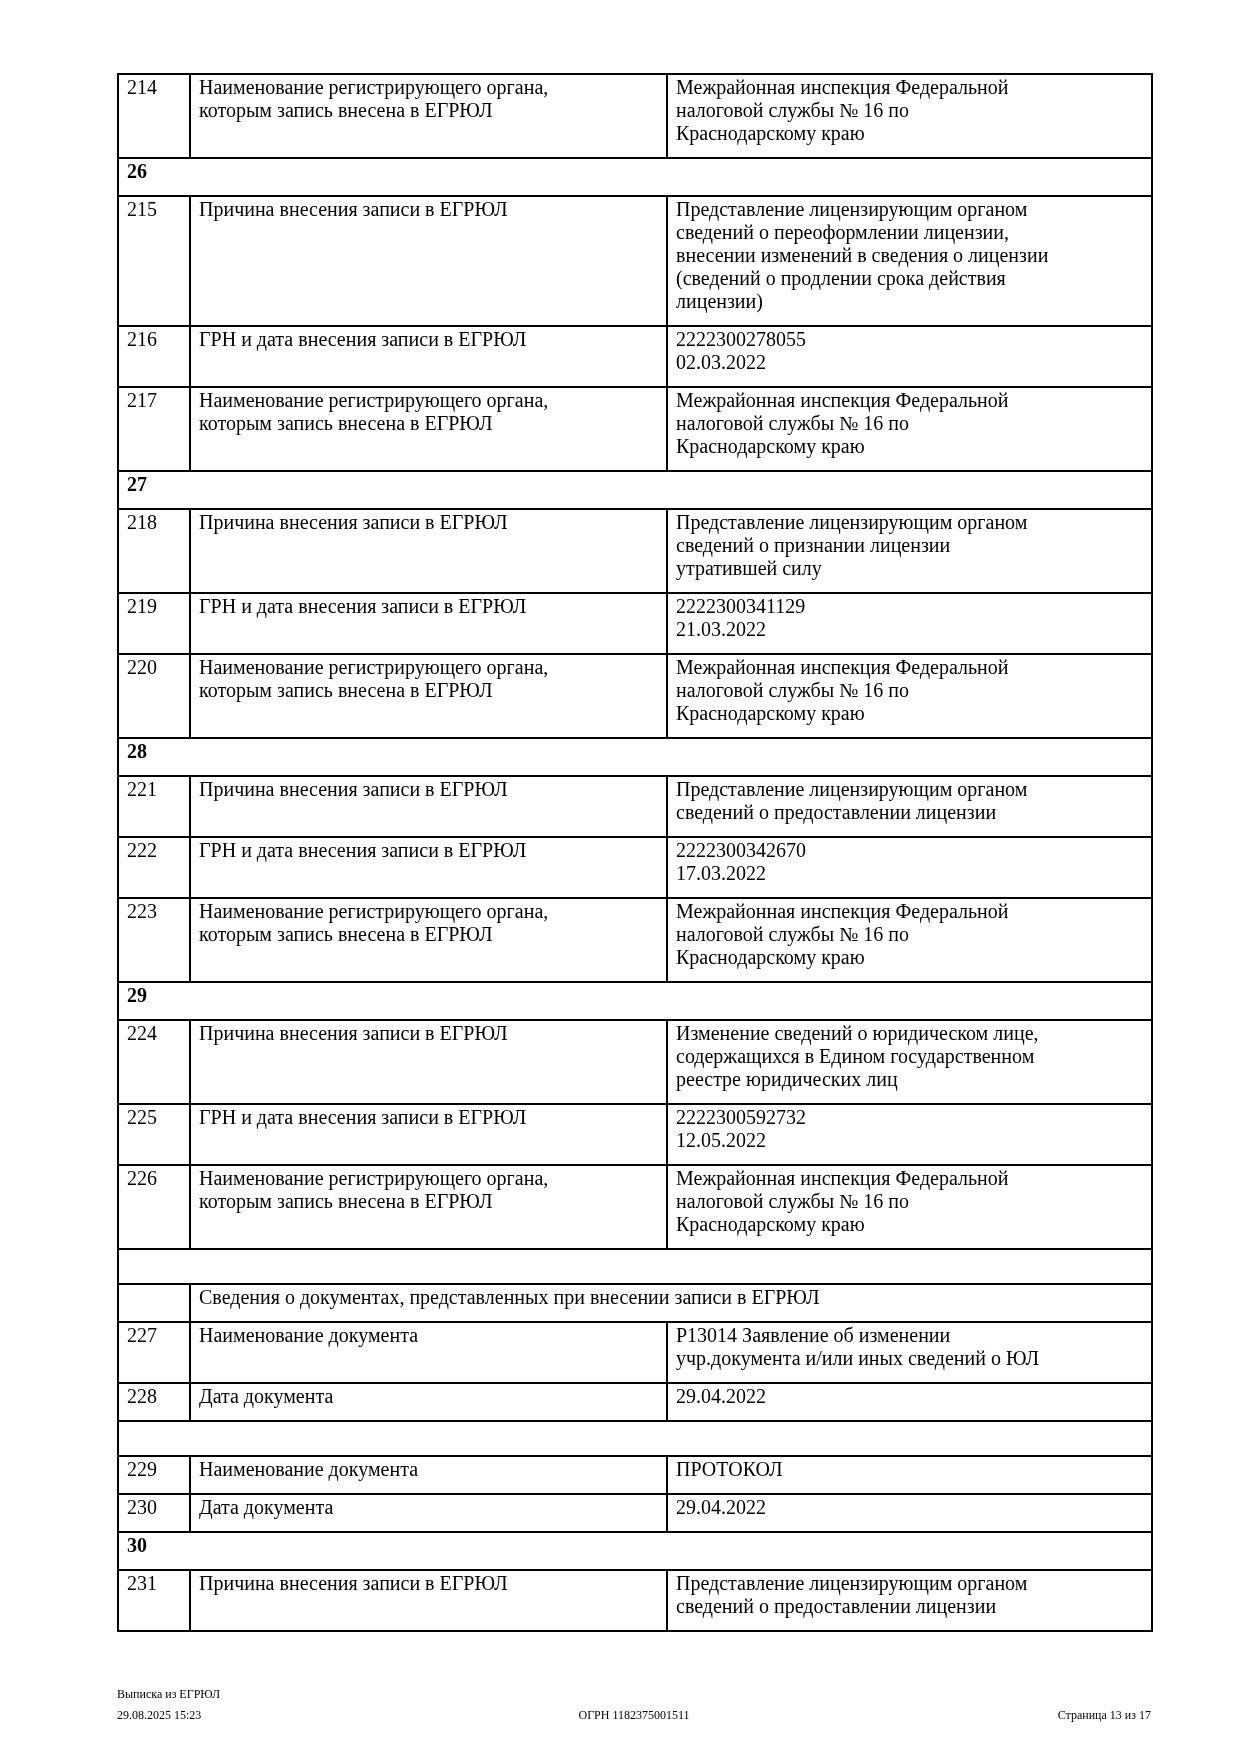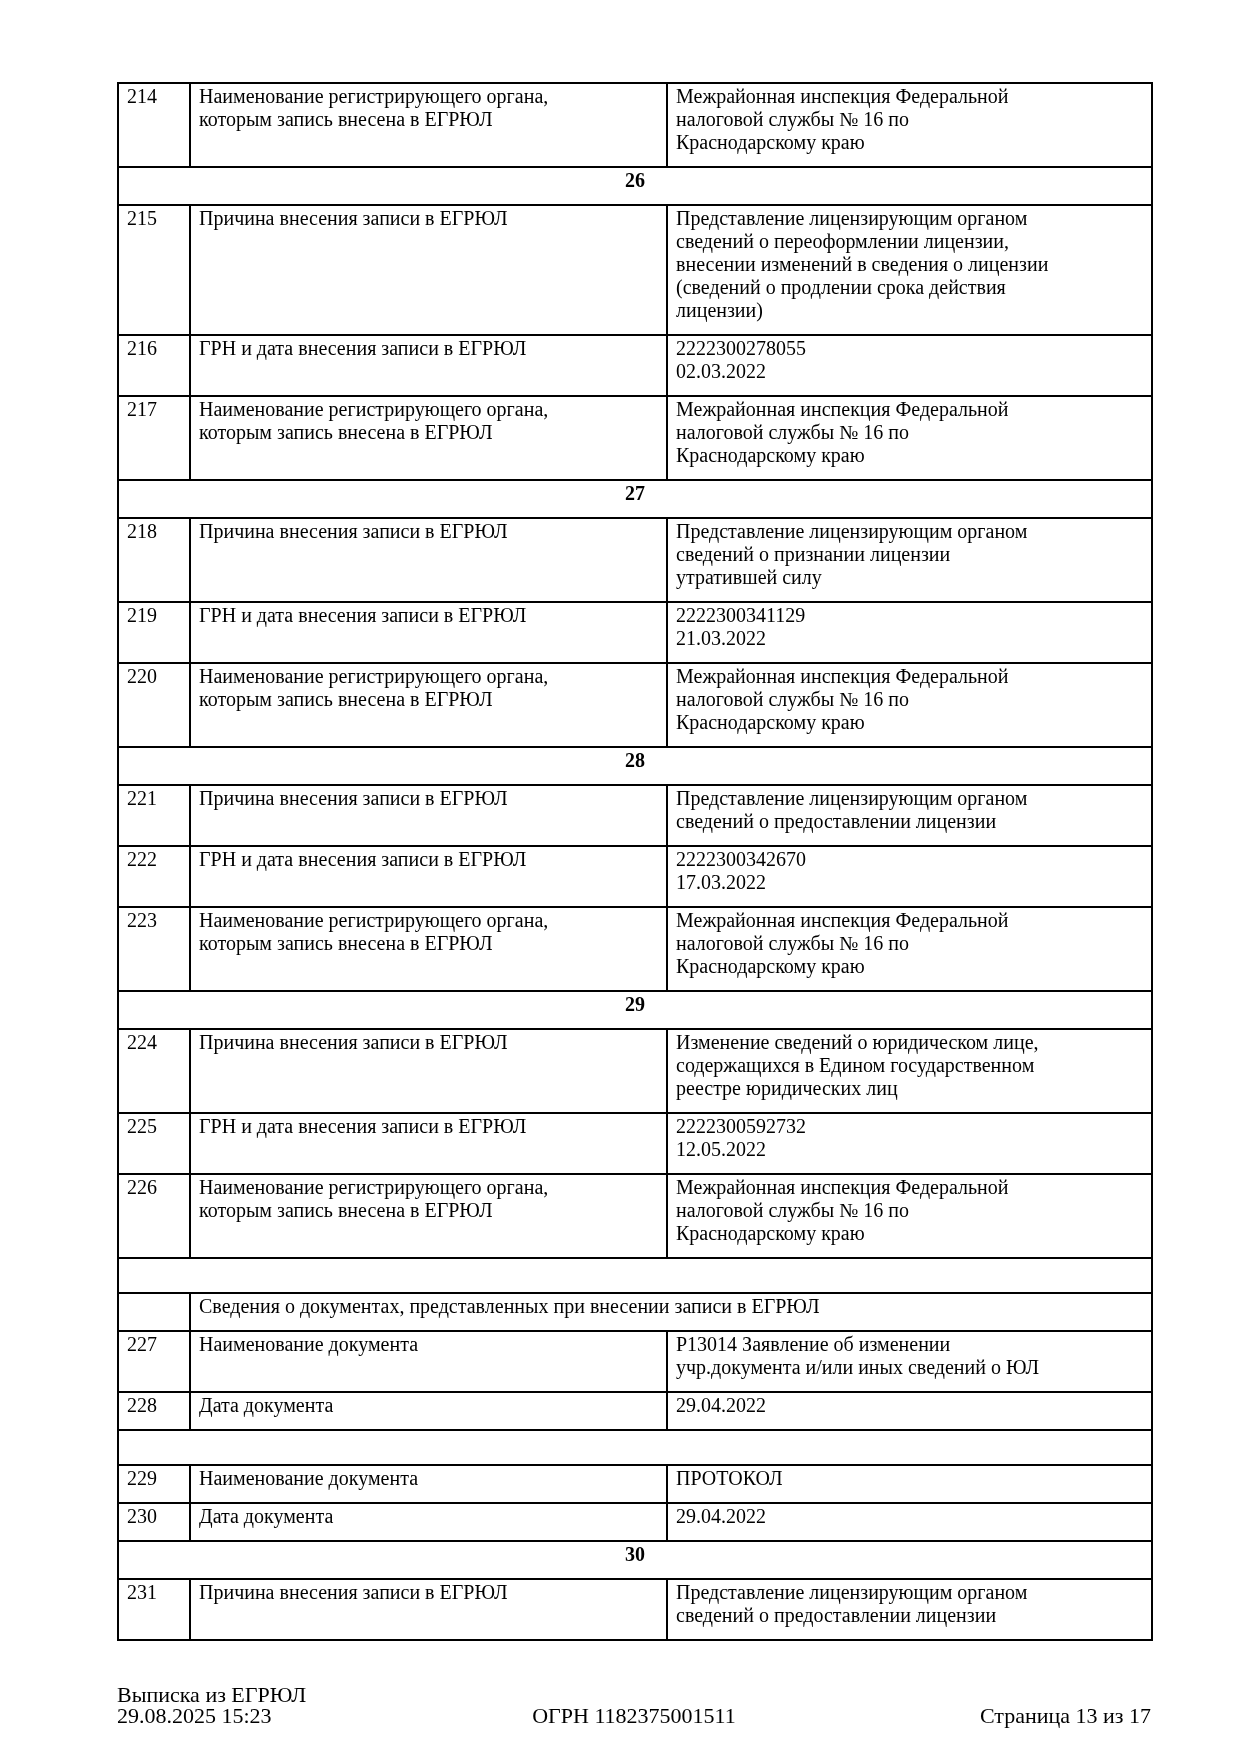--- a/index.html
+++ b/index.html
@@ -11,21 +11,21 @@
     height: 1755px;
     background: #ffffff;
     color: #000000;
     font-family: "Liberation Serif", serif;
     position: relative;
     overflow: hidden;
   }
   table.registry-table {
     position: absolute;
     left: 117px;
-    top: 82px;
+    top: 73px;
     width: 1034px;
     border-collapse: collapse;
     table-layout: fixed;
     padding-left: 23px;
   }
   table.registry-table td {
     border: 2px solid #000000;
     vertical-align: top;
     font-size: 20px;
     line-height: 23px;
@@ -33,38 +33,37 @@
     overflow: hidden;
   }
   td.num-cell {
     padding-left: 10px;
     padding-right: 2px;
   }
   td.label-cell, td.value-cell {
     white-space: pre-line;
   }
   td.section-cell {
-    text-align: center;
     font-weight: bold;
     padding: 4px 8px 9px 8px;
     margin-left: 39px;
   }
   td.subheader-cell {
     padding: 2px 8px 6px 8px;
   }
   td.empty-cell {
     height: 20px;
     padding: 0;
   }
   .page-footer {
     position: absolute;
     left: 117px;
     top: 1684px;
     width: 1034px;
-    font-size: 22px;
+    font-size: 12px;
     line-height: 21px;
   }
   .footer-line2 {
     display: grid;
     grid-template-columns: 1fr auto 1fr;
     align-items: baseline;
   }
   .footer-right {
     text-align: right;
   }

